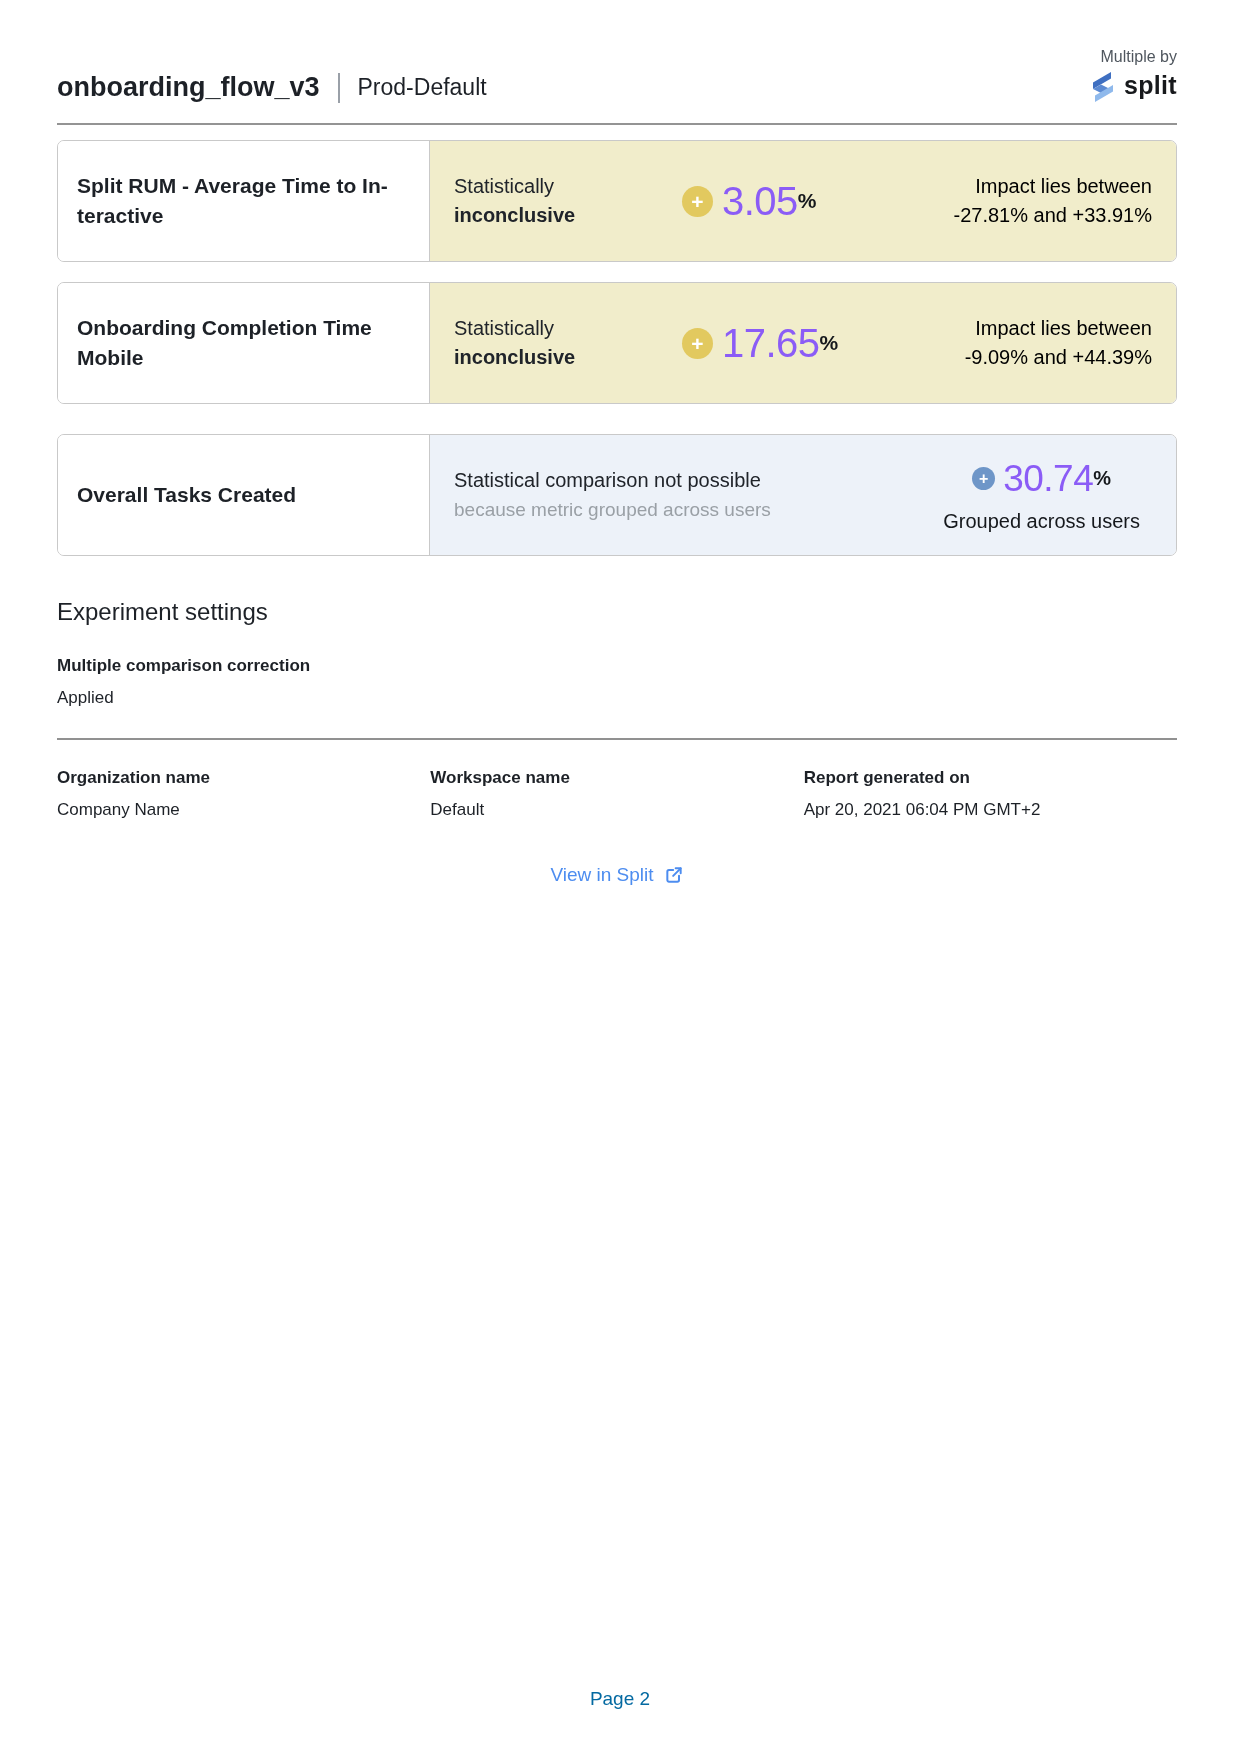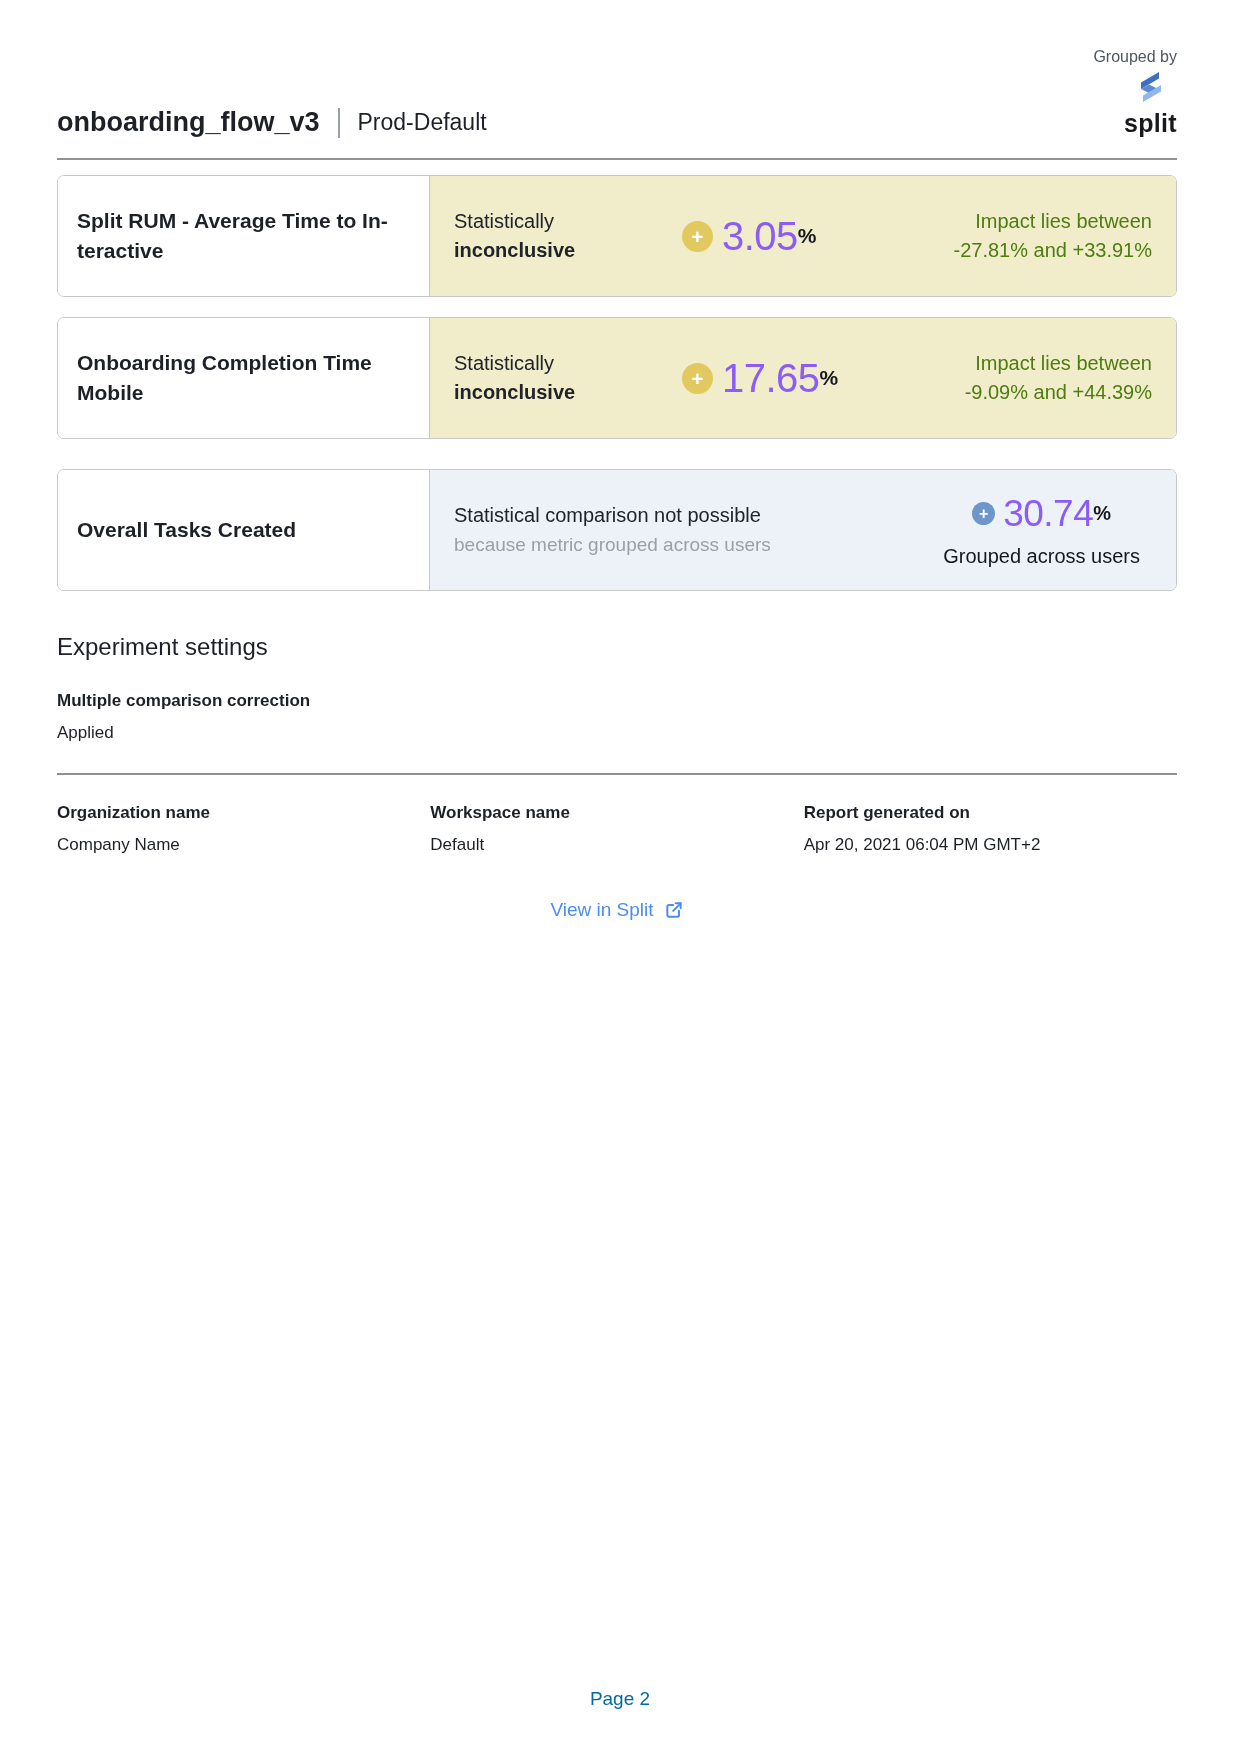--- a/index.html
+++ b/index.html
@@ -17,21 +17,21 @@
     display: flex; justify-content: space-between; align-items: flex-end;
     padding-top: 48px; padding-bottom: 20px;
     border-bottom: 2px solid #949494;
   }
   .title-row { display: flex; align-items: center; }
   .exp-name { font-size: 27px; font-weight: 700; color: #1d2127; }
   .title-sep { width: 2px; height: 30px; background: #9aa0a8; margin: 0 18px; }
   .env-name { font-size: 23px; font-weight: 400; color: #1d2127; }
   .brand { display: flex; flex-direction: column; align-items: flex-end; }
   .powered { font-size: 16px; color: #4f565e; margin-bottom: 5px; }
-  .logo-row { display: flex; align-items: center; gap: 6px; flex-direction: column; }
+  .logo-row { display: flex; align-items: flex-start; gap: 6px; }
   .brand-name { font-size: 25px; font-weight: 700; color: #17191c; letter-spacing: 0.3px; }
 
   
   .cards { margin-top: 15px; }
   .card {
     display: flex; height: 122px;
     border: 1px solid #c9c9c9; border-radius: 7px;
     overflow: hidden; margin-bottom: 20px; background: #fff;
   }
   .card.last { margin-top: 30px; }
@@ -52,21 +52,21 @@
   .value-row { display: flex; align-items: center; margin-left: 10px; }
   .plus-circle {
     width: 31px; height: 31px; border-radius: 50%;
     display: flex; align-items: center; justify-content: center;
     color: #fff; font-size: 21px; font-weight: 700; line-height: 1;
   }
   .plus-circle.yellow { background: #e2c95f; }
   .big-num { font-size: 40px; font-weight: 400; margin-left: 9px; letter-spacing: -0.5px; color: #8b5cf6; }
   .pct { font-size: 21px; font-weight: 700; color: #15181c; }
 
-  .impact { margin-left: auto; text-align: right; font-size: 20px; line-height: 29px; color: #4d7c0f; }
+  .impact { margin-left: auto; text-align: right; font-size: 20px; line-height: 29px; color: #000000; }
 
   
   .status-wide { font-size: 20px; line-height: 30px; }
   .status-wide .sub { color: #9aa0a6; font-size: 19px; font-weight: 400; }
   .value-col { margin-left: auto; display: flex; flex-direction: column; align-items: center; padding-right: 12px; }
   .value-col .value-row { margin-left: 0; }
   .value-col .plus-circle { width: 23px; height: 23px; font-size: 16px; }
   .value-col .plus-circle.blue { background: #6e96c8; }
   .value-col .big-num { font-size: 37px; margin-left: 8px; }
   .value-col .pct { font-size: 20px; }
@@ -95,21 +95,21 @@
 
 <div class="page">
 
   <div class="header">
     <div class="title-row">
       <span class="exp-name">onboarding_flow_v3</span>
       <span class="title-sep"></span>
       <span class="env-name">Prod-Default</span>
     </div>
     <div class="brand">
-      <span class="powered">Grouped by</span>
+      <span class="powered">Multiple by</span>
       <span class="logo-row">
         <svg width="30" height="32" viewBox="0 0 30 32">
           <polygon points="23,1 5,11.5 5,18 23,7.5" fill="#3f6fc1"></polygon>
           <polygon points="5,18 13,13.5 23,18.5 15,23" fill="#5c8ad2"></polygon>
           <polygon points="7,31 25,20.5 25,14 7,24.5" fill="#8fb9ec"></polygon>
         </svg>
         <span class="brand-name">split</span>
       </span>
     </div>
   </div>

